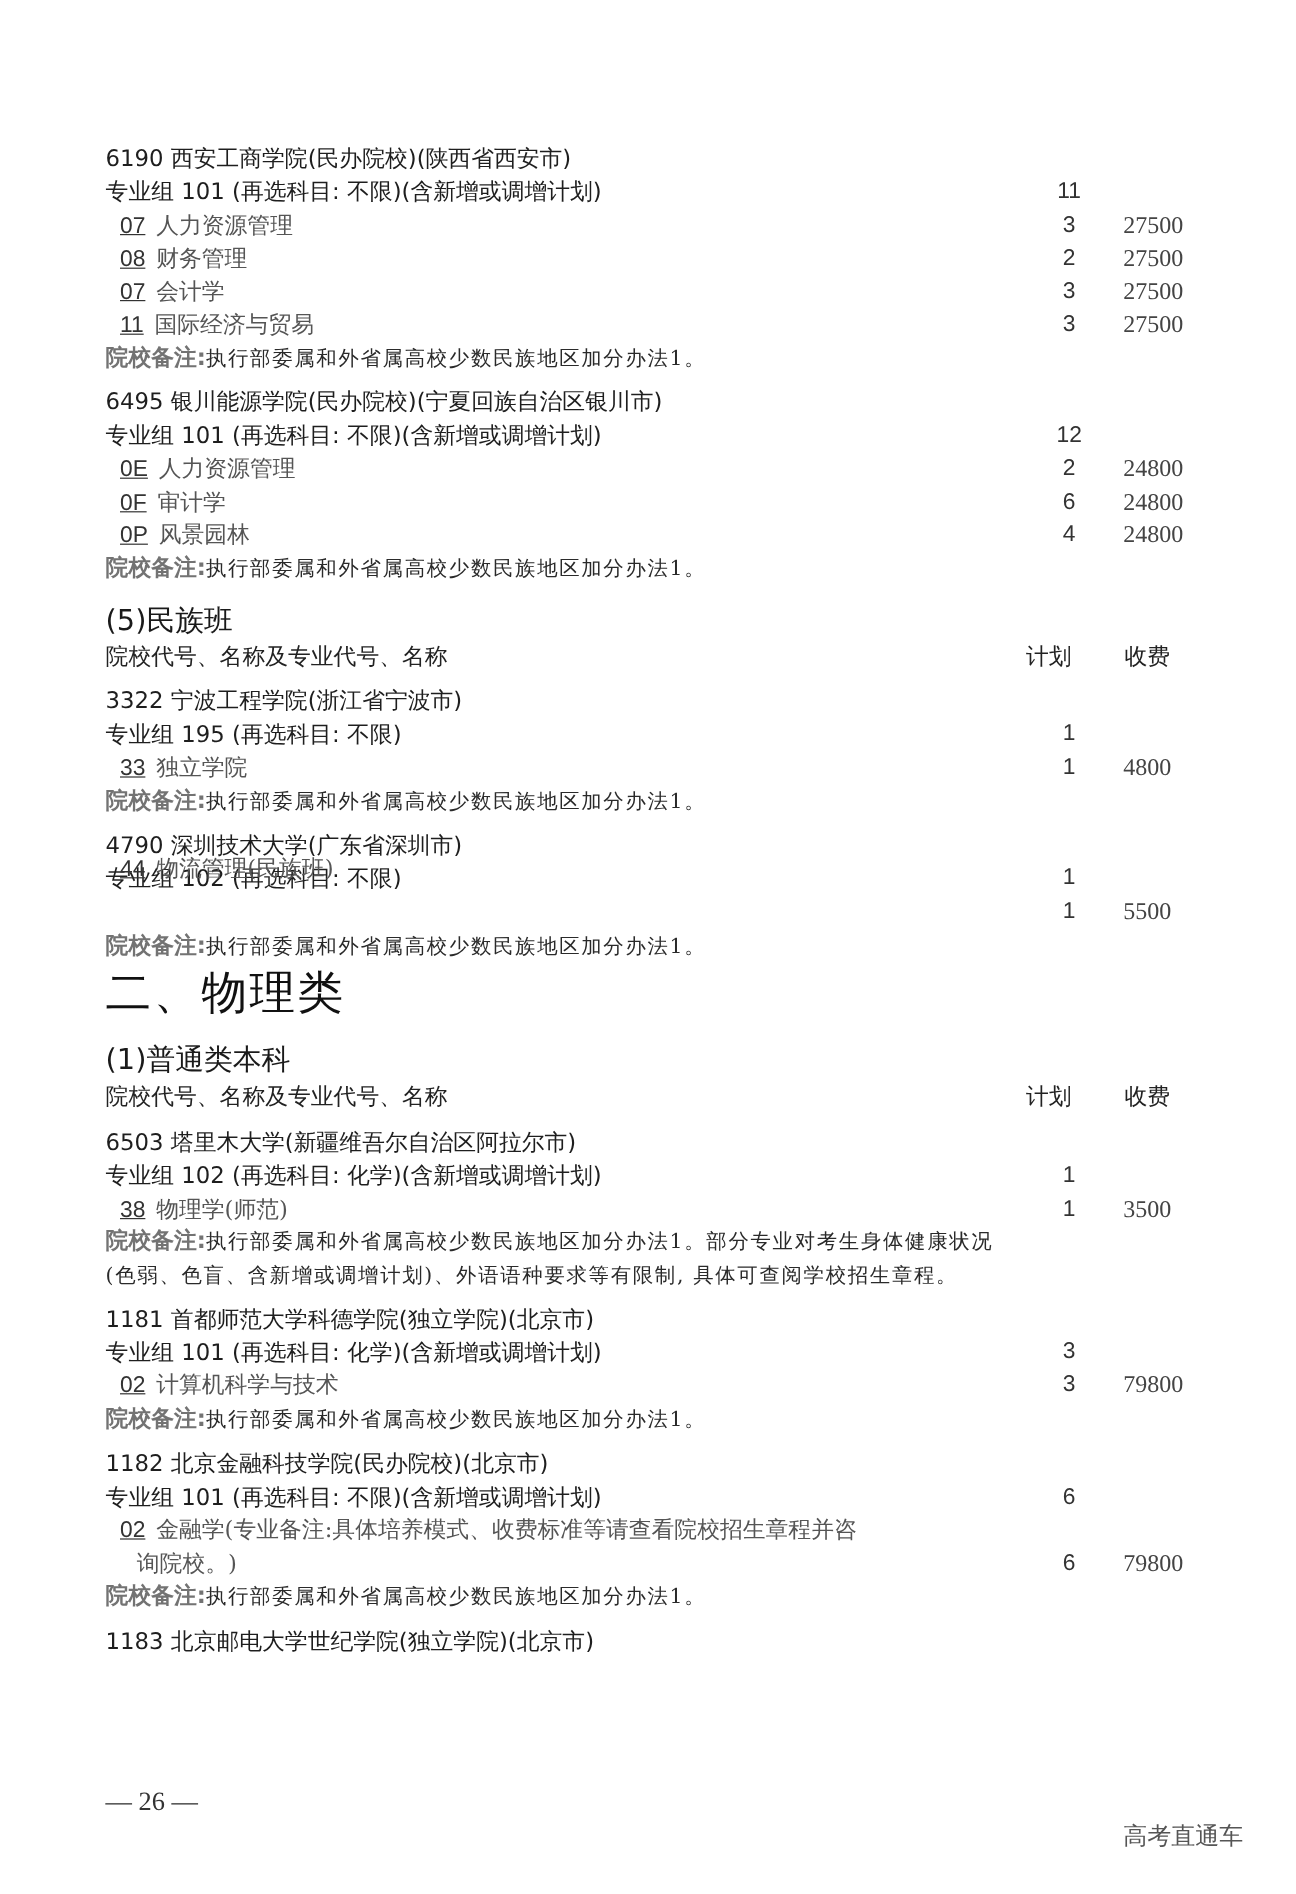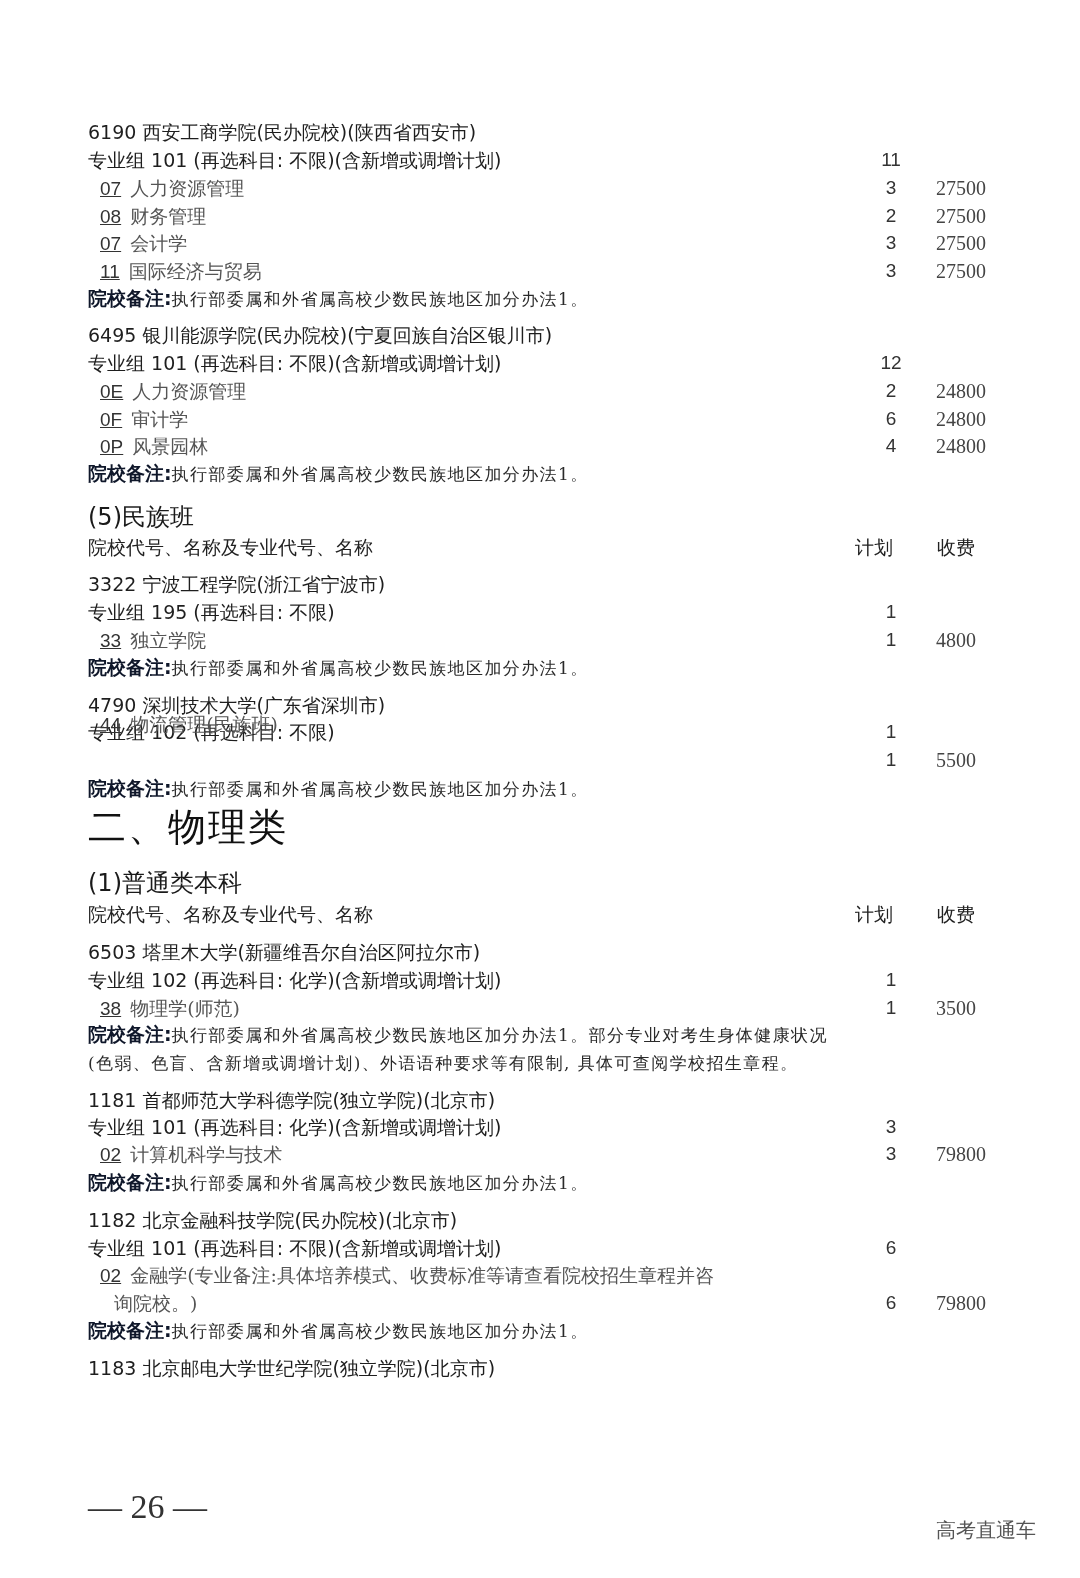--- a/index.html
+++ b/index.html
@@ -7,27 +7,27 @@
          font-family:"DejaVu Sans","Liberation Sans",sans-serif; color:#222; }
   .line { position:absolute; left:88px; white-space:nowrap; font-size:19px; line-height:24px; }
   .num { position:absolute; white-space:nowrap; font-size:19px; line-height:24px; }
   .plan { left:876px; width:30px; text-align:center; font-family:"Liberation Sans",sans-serif; color:#333; }
   .fee { left:936px; width:60px; text-align:left; font-family:"Liberation Serif",serif; color:#444; font-size:20px; }
   .inst { color:#1e1e1e; font-weight:normal; }
   .group { color:#1e1e1e; }
   .major { left:100px; font-family:"DejaVu Serif","Liberation Serif",serif; color:#555; font-size:19px; }
   .major .code { font-family:"Liberation Sans",sans-serif; color:#333; margin-right:9px;text-decoration:underline; }
   .note { color:#1e1e1e; }
-  .note .label { font-weight:bold; color:#0f172a; }
+  .note .label { font-weight:bold; color:#737373; }
   .note .body { font-family:"DejaVu Serif","Liberation Serif",serif; font-size:17px; color:#2a2a2a; letter-spacing:1.4px; }
   .sub-h { font-size:24px; line-height:30px; color:#1a1a1a; }
   .col-h { font-size:19px; color:#222; }
   .big-h { font-size:38px; line-height:46px; color:#111; letter-spacing:2px; }
   .hdr { position:absolute; font-size:19px; line-height:24px; color:#222; }
-  .page-num { position:absolute; left:88px; top:1488px; font-family:"Liberation Serif",serif; font-size:34px; color:#333; }
+  .page-num { position:absolute; left:88px; top:1488px; font-family:"Liberation Serif",serif; font-size:22px; color:#333; }
   .watermark { position:absolute; left:936px; top:1517px; font-size:20px; color:#555; }
 </style>
 </head>
 <body>
 
 <div class="line inst" style="top:120px">6190 西安工商学院(民办院校)(陕西省西安市)</div>
 <div class="line group" style="top:148px">专业组 101 (再选科目: 不限)(含新增或调增计划)</div>
 <div class="num plan" style="top:148px">11</div>
 
 <div class="line major" style="top:176px"><span class="code">07</span><span>人力资源管理</span></div>

